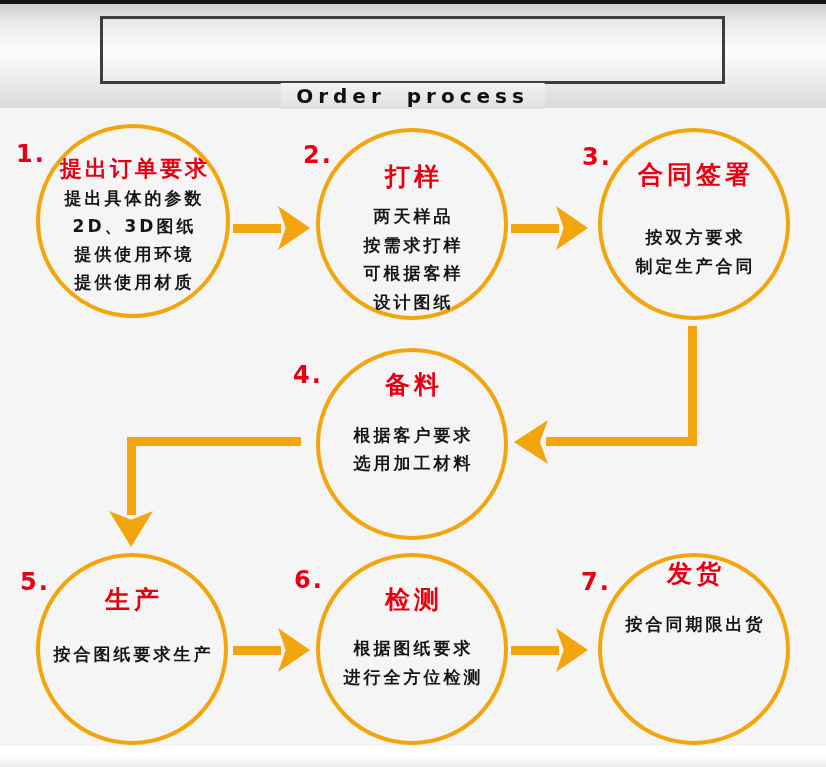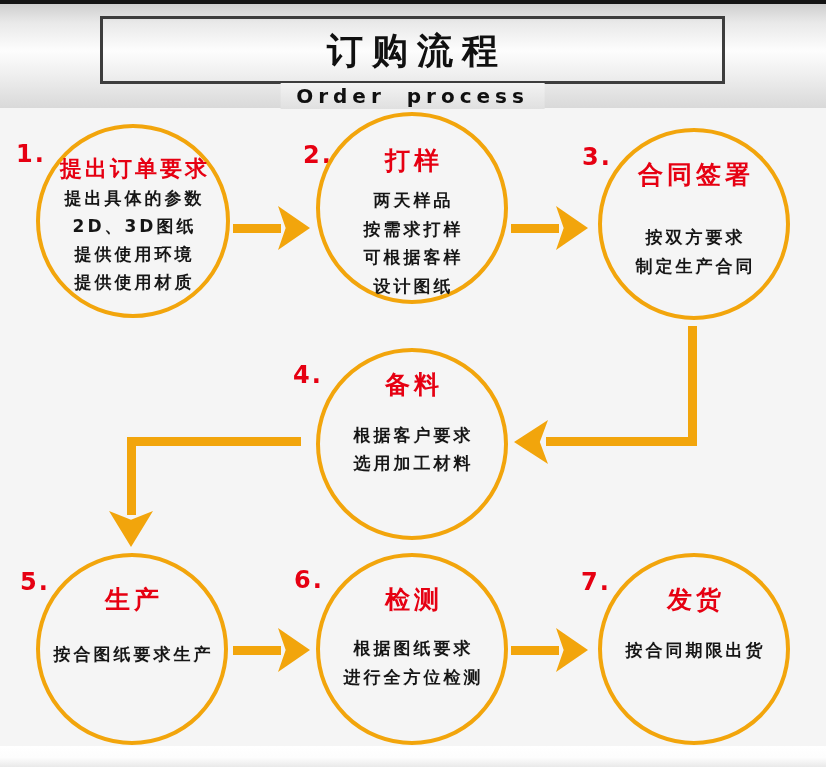--- a/index.html
+++ b/index.html
@@ -44,21 +44,21 @@
     font-weight:bold;color:#161616;white-space:nowrap;
     font-size:17px;letter-spacing:3px;text-indent:3px;text-align:center;
   }
   .lines{display:flex;flex-direction:column;align-items:center;}
   .s1 .c-title{margin-top:26px}.s1 .lines{margin-top:0}.s1 .c-line{line-height:28px}
   .s2 .c-title{margin-top:28px}.s2 .lines{margin-top:9px}.s2 .c-line{line-height:28.5px}
   .s3 .c-title{margin-top:26px}.s3 .lines{margin-top:32px}.s3 .c-line{line-height:29px}
   .s4 .c-title{margin-top:16px}.s4 .lines{margin-top:20px}.s4 .c-line{line-height:28px}
   .s5 .c-title{margin-top:26px}.s5 .lines{margin-top:24px}.s5 .c-line{line-height:29px}
   .s6 .c-title{margin-top:26px}.s6 .lines{margin-top:18px}.s6 .c-line{line-height:28.5px}
-  .s7 .c-title{margin-top:26px}.s7 .lines{margin-top:20px}.s7 .c-line{line-height:29px}
+  .s7 .c-title{}.s7 .lines{margin-top:20px}.s7 .c-line{line-height:29px}
   .num{
     position:absolute;font-weight:bold;color:#e60012;font-size:24px;
     letter-spacing:2px;white-space:nowrap;
   }
   
   .shaft{position:absolute;background:#f2a50c;}
   .head-right{position:absolute;width:32px;height:44px;background:#f2a50c;
     -webkit-clip-path:polygon(0 0,100% 50%,0 100%,24% 50%);
     clip-path:polygon(0 0,100% 50%,0 100%,24% 50%);}
   .head-left{position:absolute;width:34px;height:44px;background:#f2a50c;
@@ -75,21 +75,20 @@
 </style>
 </head>
 <body>
 
 <div class="stage">
 
   <div class="topbar"></div>
 
   <div class="band">
     <div class="title-box">
-      <h1 class="main-title">订购流程</h1>
       <div class="subtitle">Order process</div>
     </div>
   </div>
 
   <div class="num" style="left:16px;top:140px">1.</div>
   <div class="num" style="left:303px;top:141px">2.</div>
   <div class="num" style="left:582px;top:143px">3.</div>
   <div class="num" style="left:293px;top:361px">4.</div>
   <div class="num" style="left:20px;top:568px">5.</div>
   <div class="num" style="left:294px;top:566px">6.</div>
@@ -98,21 +97,21 @@
   <div class="circle s1" style="left:36px;top:124px;width:194px;height:194px">
     <div class="c-title">提出订单要求</div>
     <div class="lines">
       <div class="c-line">提出具体的参数</div>
       <div class="c-line">2D、3D图纸</div>
       <div class="c-line">提供使用环境</div>
       <div class="c-line">提供使用材质</div>
     </div>
   </div>
 
-  <div class="circle s2" style="left:316px;top:112px;width:192px;height:192px">
+  <div class="circle s2" style="left:316px;top:128px;width:192px;height:192px">
     <div class="c-title">打样</div>
     <div class="lines">
       <div class="c-line">两天样品</div>
       <div class="c-line">按需求打样</div>
       <div class="c-line">可根据客样</div>
       <div class="c-line">设计图纸</div>
     </div>
   </div>
 
   <div class="circle s3" style="left:598px;top:128px;width:192px;height:192px">

